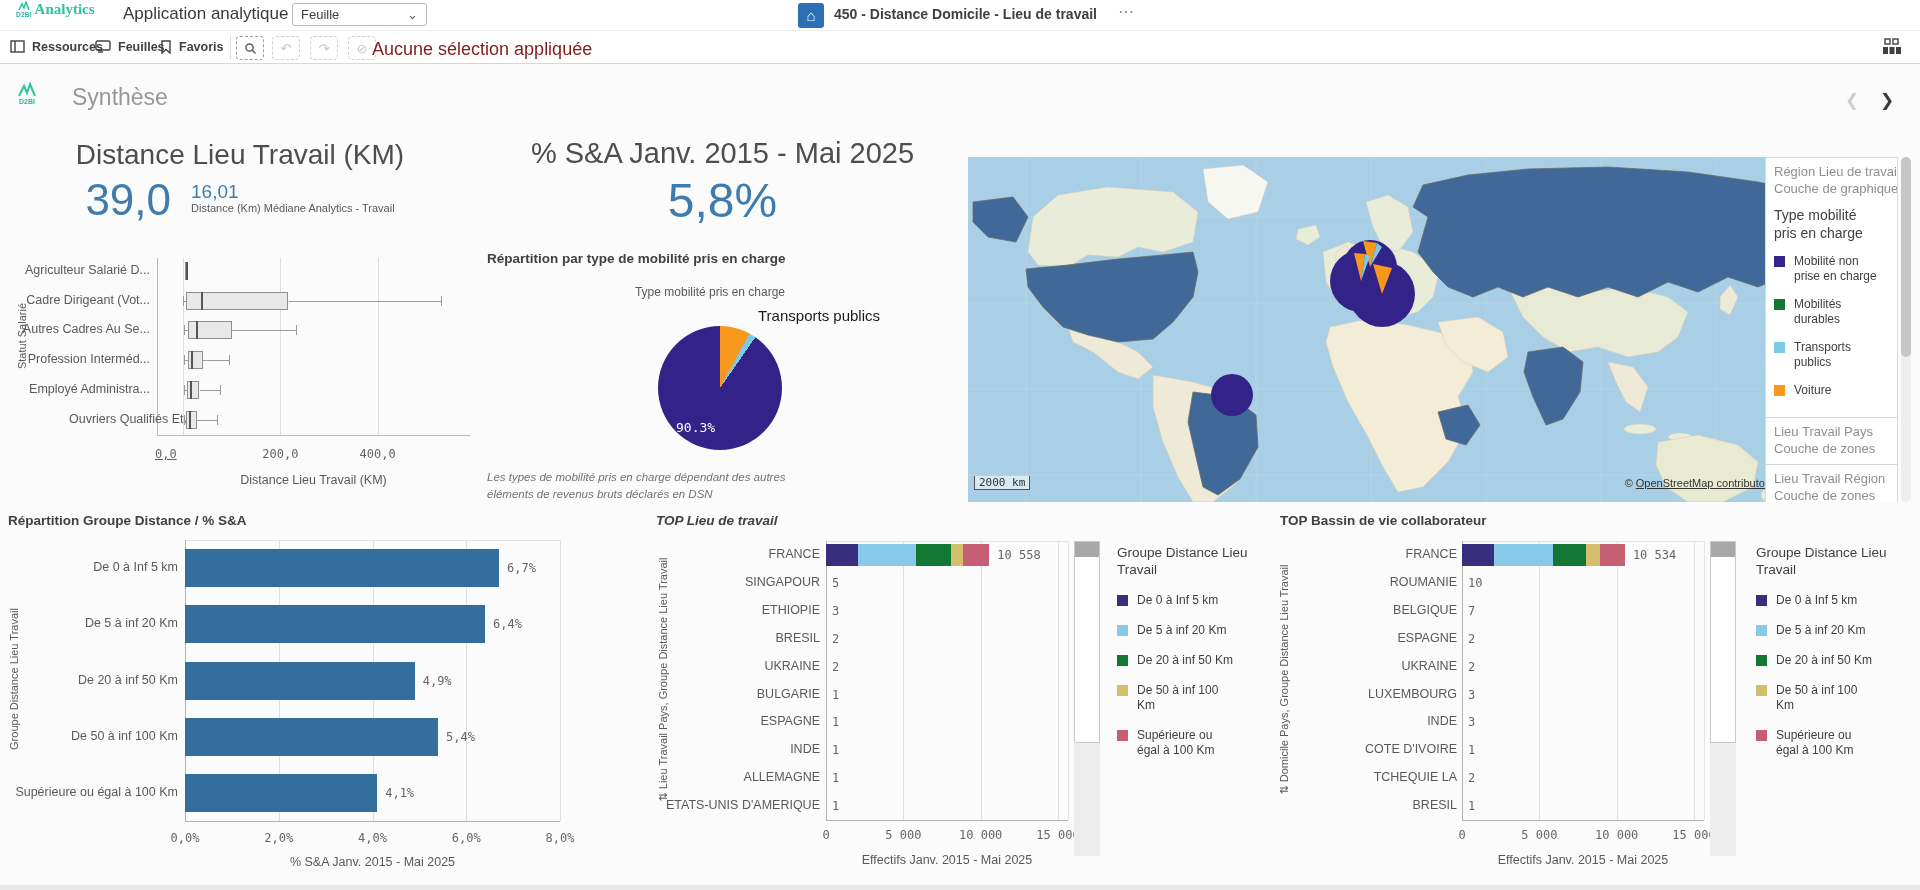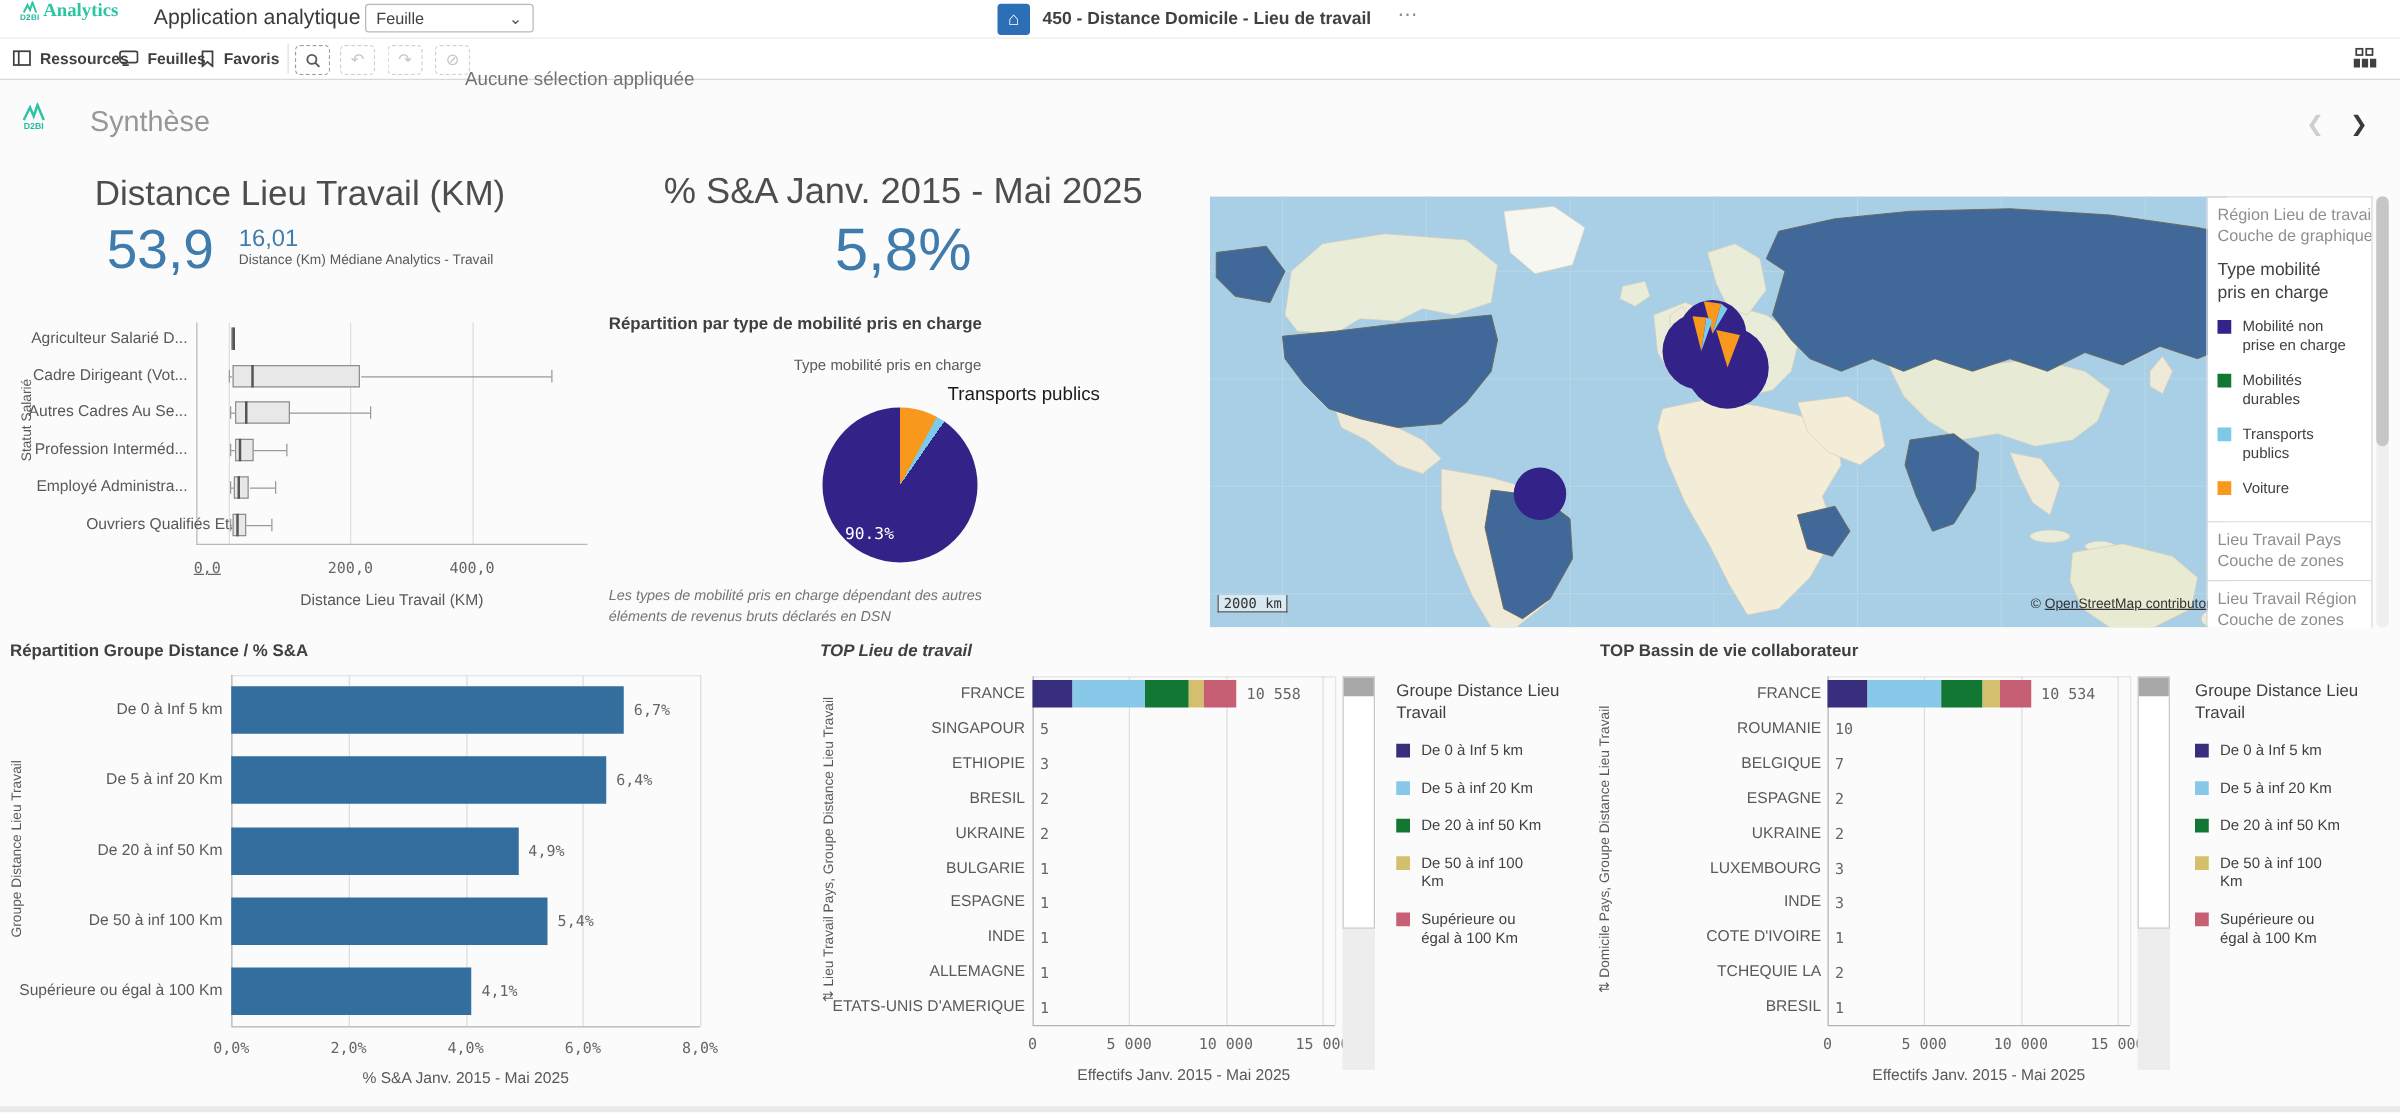--- a/index.html
+++ b/index.html
@@ -14,21 +14,21 @@
   .brand-badge{font-size:6.5px;font-weight:bold;color:#26b9a0;letter-spacing:.2px;}
   .brand-name{font-size:15px;font-weight:bold;color:#2cc5a2;font-family:"Liberation Serif","DejaVu Serif",serif;}
   .app-title{position:absolute;left:123px;top:4px;font-size:17px;color:#3a3a3a;}
   .sheet-select{position:absolute;left:292px;top:3px;width:135px;height:23px;border:1px solid #b9b9b9;border-radius:3px;background:#fff;display:flex;align-items:center;justify-content:space-between;padding:0 8px;box-sizing:border-box;font-size:13px;color:#404040;cursor:pointer;}
   .home-btn{position:absolute;left:798px;top:3px;width:26px;height:25px;background:#2d6fb7;border-radius:3px;color:#fff;display:flex;align-items:center;justify-content:center;font-size:15px;cursor:pointer;}
   .doc-title{position:absolute;left:834px;top:6px;font-size:14px;font-weight:bold;color:#404040;}
   .more-btn{position:absolute;left:1118px;top:2px;font-size:16px;color:#8c8c8c;letter-spacing:2px;cursor:pointer;}
   .tb-item{position:absolute;top:0;height:31px;display:flex;align-items:center;gap:7px;font-size:12.5px;font-weight:bold;color:#404040;cursor:pointer;}
   .tb-sep{position:absolute;left:230px;top:4px;width:1px;height:24px;background:#e0e0e0;}
   .sel-btn{position:absolute;top:5px;width:26px;height:22px;border:1px dashed #cfcfcf;border-radius:4px;display:flex;align-items:center;justify-content:center;font-size:13px;}
-  .sel-status{position:absolute;left:372px;top:24px;font-size:15px;color:#737373;}
+  .sel-status{position:absolute;left:372px;top:8px;font-size:18px;color:#7f1d1d;}
   .grid-icon{position:absolute;left:1882px;top:7px;cursor:pointer;}
   
   .sheet-logo{position:absolute;left:16px;top:82px;display:flex;flex-direction:column;align-items:center;}
   .sheet-title{position:absolute;left:72px;top:84px;font-size:23px;color:#979797;}
   .nav-chev{position:absolute;top:90px;font-size:17px;font-weight:bold;cursor:pointer;font-family:"DejaVu Sans",sans-serif;}
   
   .obj-title{font-size:13.5px;font-weight:bold;color:#404040;}
   .tick{position:absolute;font-size:12px;color:#666;font-family:"DejaVu Sans Mono",monospace;}
   .cat-label{position:absolute;font-size:12.5px;color:#595959;text-align:right;white-space:nowrap;overflow:hidden;}
   .axis-label{position:absolute;font-size:12.5px;color:#595959;}
@@ -131,21 +131,21 @@
       </svg>
     <span style="font-size:7px;font-weight:bold;color:#26b9a0;">D2BI</span>
   </div>
   <div class="sheet-title">Synthèse</div>
   <div class="nav-chev" style="left:1845px;color:#cfcfcf;"><span>❮</span></div>
   <div class="nav-chev" style="left:1880px;color:#3a3a3a;"><span>❯</span></div>
 
   <div class="abs" style="left:0;top:125px;width:480px;height:130px;">
     <div class="kpi-title" style="top:14px;">Distance Lieu Travail (KM)</div>
     <div class="abs" style="left:0;top:50px;width:480px;display:flex;justify-content:center;">
-      <span class="kpi-value">53,9</span>
+      <span class="kpi-value">39,0</span>
       <span style="display:flex;flex-direction:column;margin-top:7px;margin-left:20px;">
         <span style="font-size:19px;color:#3f7cad;line-height:1.05;">16,01</span>
         <span style="font-size:11px;color:#595959;white-space:nowrap;">Distance (Km) Médiane Analytics - Travail</span>
       </span>
     </div>
   </div>
 
   <div id="boxplot" class="abs" style="left:0;top:255px;width:480px;height:250px;">
     <div class="rot" style="left:-58px;top:75px;width:160px;">Statut Salarié</div>
   <div class="abs grid" style="left: 183px; top: 3px; width: 1px; height: 177px; background: rgb(222, 222, 222);"></div>

